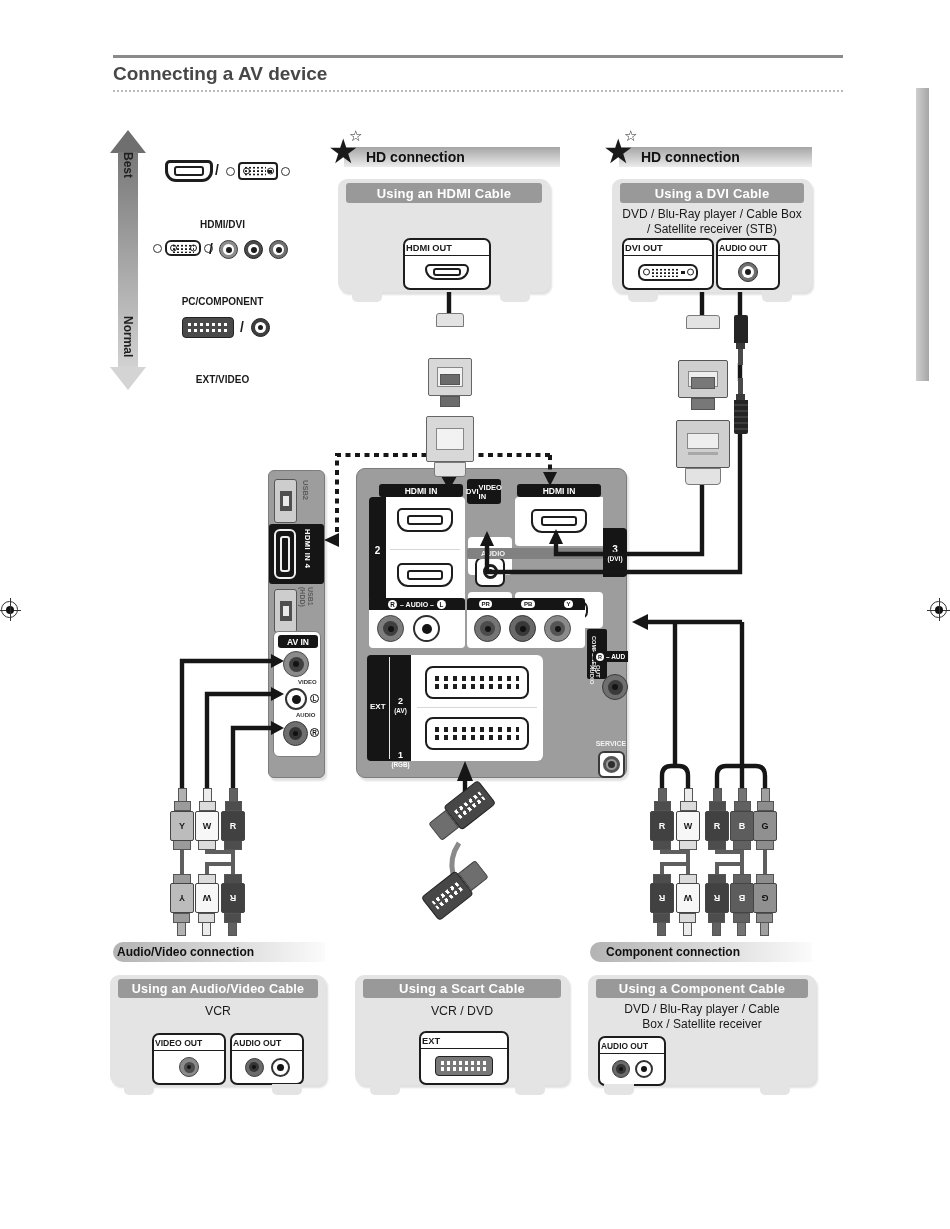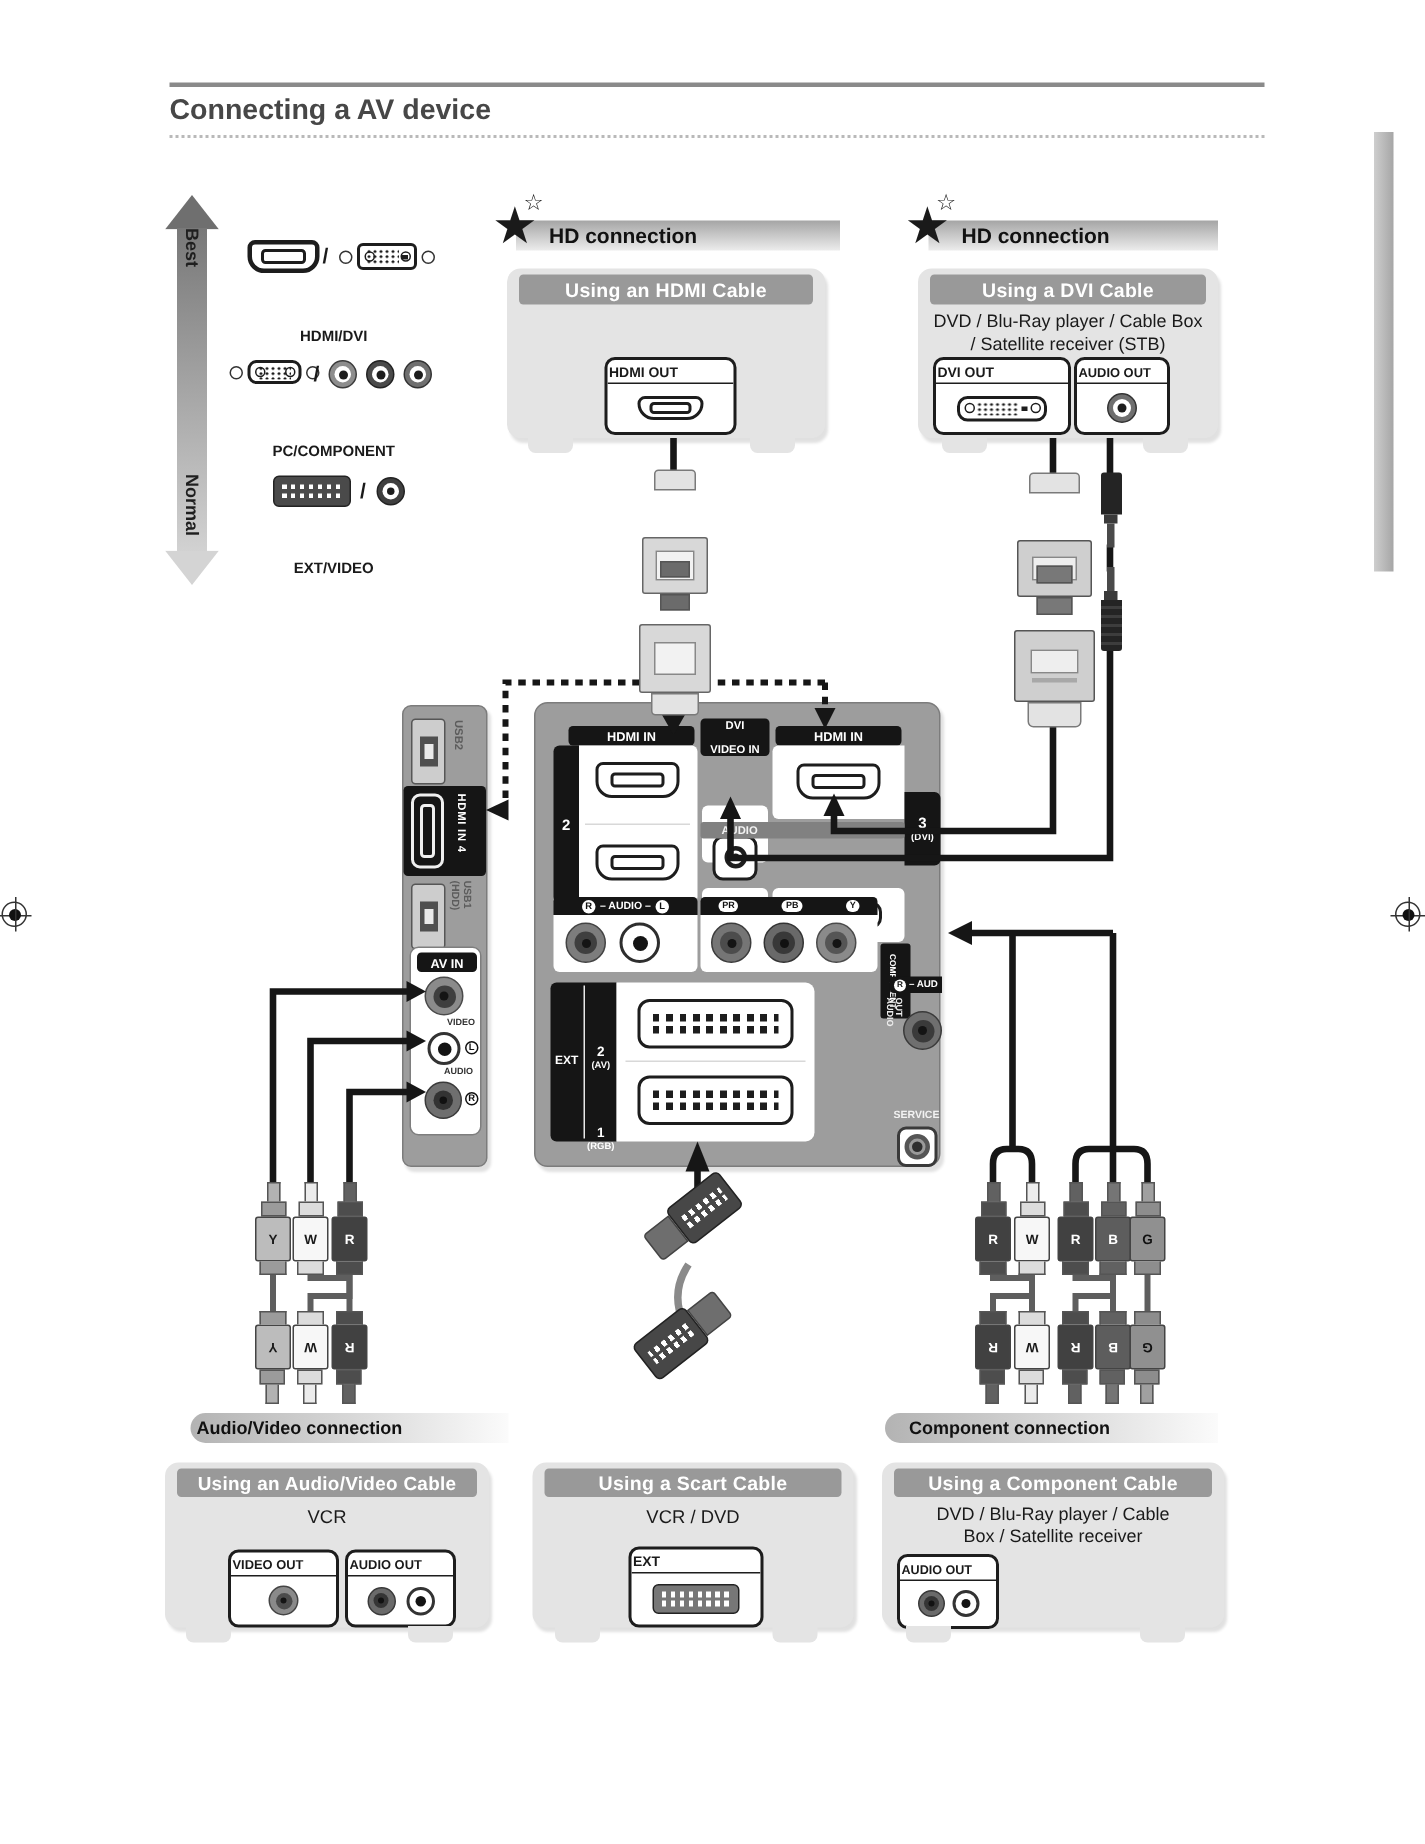--- a/index.html
+++ b/index.html
@@ -220,21 +220,21 @@
     <div class="abs" style="left:29px;top:28px;width:79px;height:105px;background:#fff;border-radius:0 4px 4px 0;">
       <div class="hdmi-icon abs" style="left:11px;top:11px;width:56px;height:24px;">
           <div class="hdmi-slot" style="width:32px;height:6px;"></div>
         </div>
       <div style="position:absolute;left:4px;top:52px;width:70px;border-top:1px solid #d8d8d8;"></div>
       <div class="hdmi-icon abs" style="left:11px;top:66px;width:56px;height:24px;">
           <div class="hdmi-slot" style="width:32px;height:6px;"></div>
         </div>
     </div>
 
-    <div class="bbar abs" style="left:110px;top:10px;width:46px;height:25px;flex-direction:column;line-height:1.2;font-size:7.5px;justify-content:space-between;">
+    <div class="bbar abs" style="left:110px;top:10px;width:34px;height:25px;flex-direction:row;line-height:1.2;font-size:7.5px;">
       <span>DVI</span>
         <span>VIDEO IN</span>
     </div>
     <div class="abs ctr" style="left:111px;top:37px;width:44px;height:38px;background:#fff;border-radius:4px;">
       <div class="ctr" style="width:26px;height:26px;border:2px solid #1d1d1d;border-radius:7px;background:#fff;">
         <div class="jack" style="width:15px;height:15px;background:#fff;border:3px solid #1d1d1d;">
             <div class="jack" style="width:5px;height:5px;background:#1d1d1d;"></div>
           </div>
       </div>
     </div>
@@ -534,21 +534,21 @@
     </div>
   <div class="rca-plug down" style="left:754px;top:874px;">
       <div class="rp-tip" style="background:#a0a0a0;"></div>
       <div class="rp-collar" style="background:#8d8d8d;"></div>
       <div class="rp-body" style="background:#909090;color:#111;">
         <span>G</span>
       </div>
       <div class="rp-base" style="background:#8d8d8d;"></div>
     </div>
 
-  <div class="sec-bar abs" style="left:127px;top:942px;width:212px;height:20px;padding-left:4px;">Audio/Video connection</div>
+  <div class="sec-bar abs" style="left:113px;top:942px;width:212px;height:20px;padding-left:4px;">Audio/Video connection</div>
   <div class="sec-bar abs" style="left:590px;top:942px;width:222px;height:20px;padding-left:16px;">Component connection</div>
 
   <div class="abs devbox" style="left:110px;top:975px;width:216px;height:110px;">
     <div class="devtitle abs" style="left:8px;top:4px;width:200px;height:19px;font-size:12.6px;">Using an Audio/Video Cable</div>
     <div class="devtext abs" style="left:4px;top:29px;width:208px;">VCR</div>
     <div class="port" style="left:42px;top:58px;width:70px;height:48px;">
       <div class="port-label" style="font-size:8.6px;">VIDEO OUT</div>
       <div class="port-content">
           <div class="jack" style="width:20px;height:20px;background:#8a8a8a;border:1px solid #444;">
             <div class="jack" style="width:11px;height:11px;background:#4c4c4c;">

